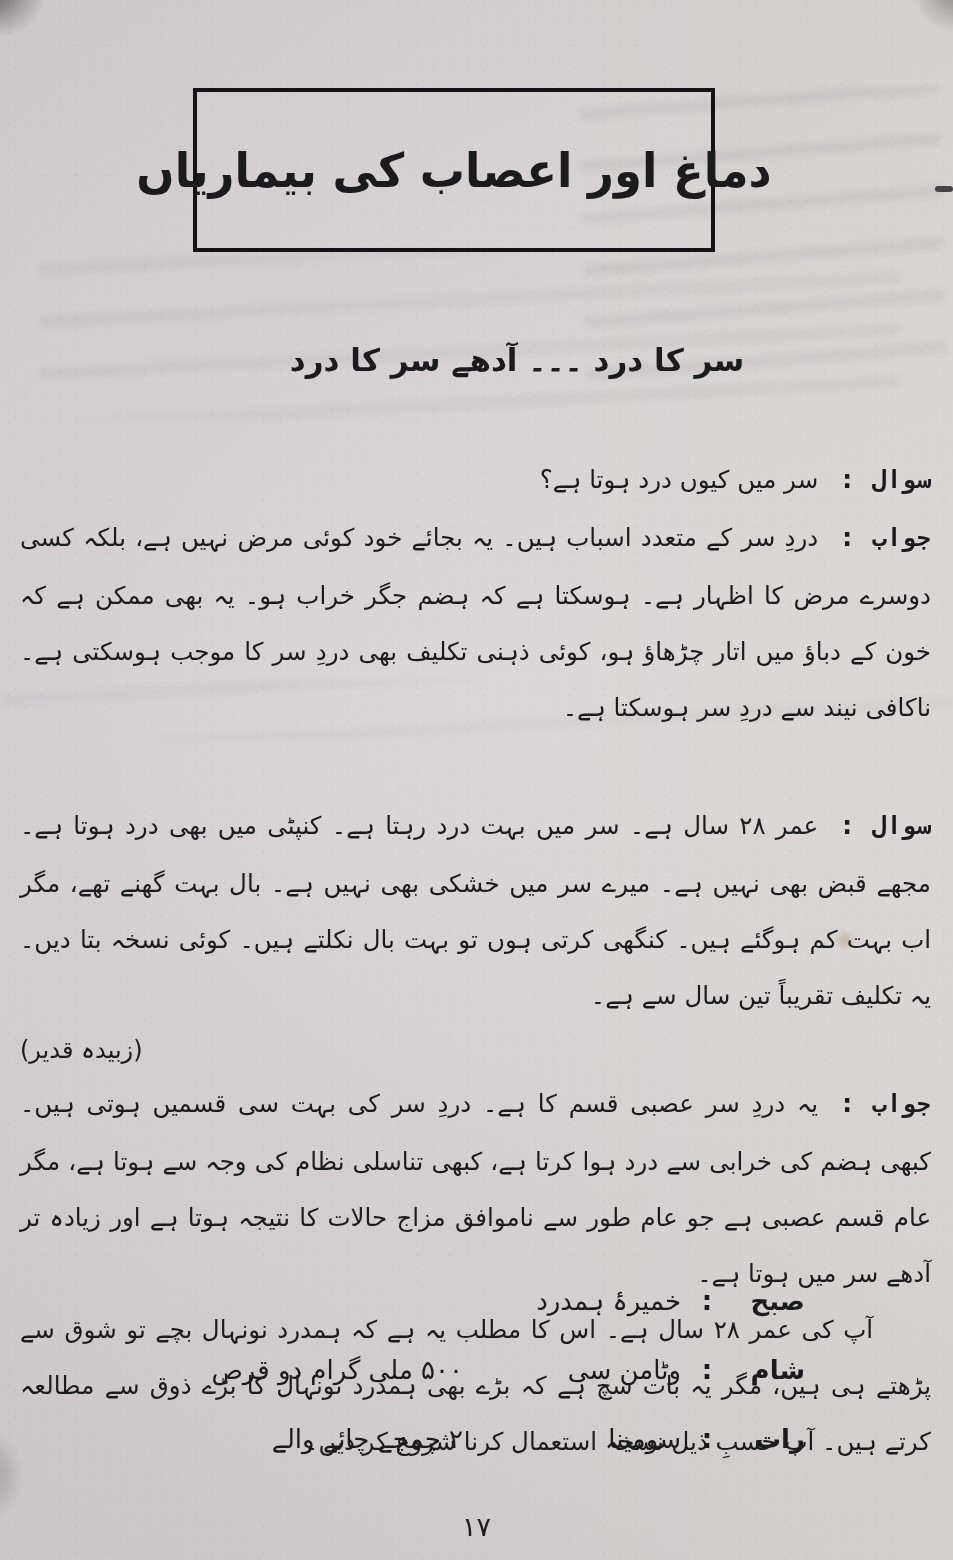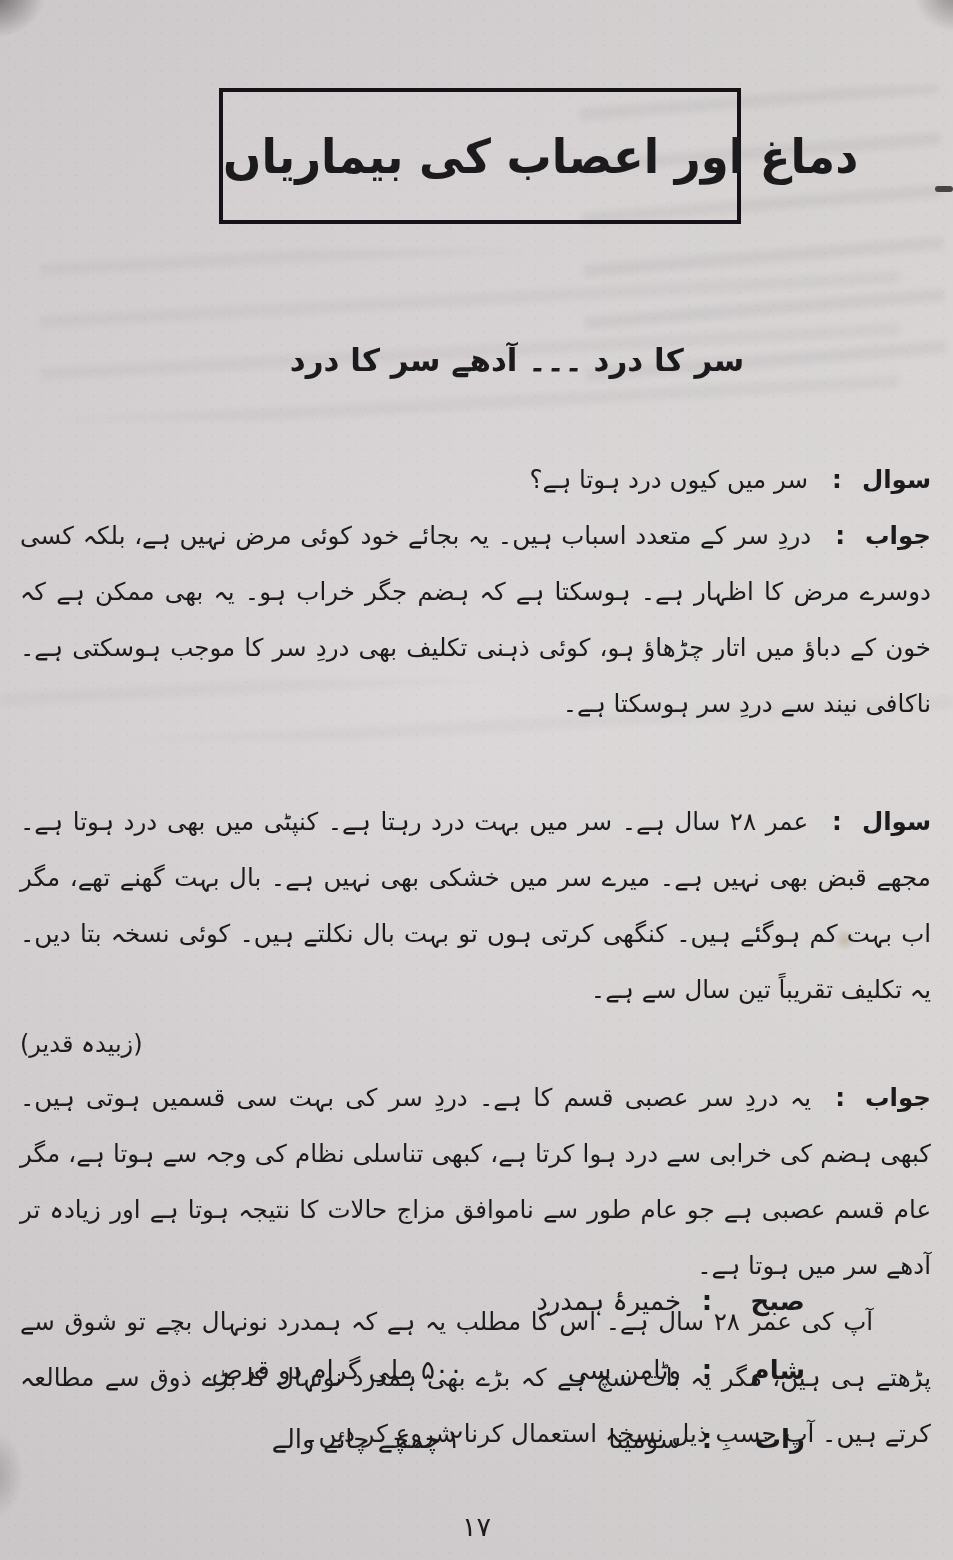--- a/index.html
+++ b/index.html
@@ -33,41 +33,41 @@
   .ghost { position: absolute; filter: blur(3px); opacity: 0.055;
     background: repeating-linear-gradient(177deg, transparent 0 14px, #2a2430 14px 26px, transparent 26px 52px); }
   .ghost-1 { top: 90px;  right: 10px; width: 360px; height: 300px; transform: rotate(-1.5deg); }
   .ghost-2 { top: 250px; left: 40px;  width: 860px; height: 170px; opacity: 0.04; }
   .ghost-3 { top: 680px; left: 0;     width: 953px; height: 60px;  opacity: 0.03; }
   .stain-1 { top: 930px; right: 95px; width: 26px; height: 20px; border-radius: 50%;
     background: radial-gradient(circle, rgba(150,120,70,0.30), transparent 70%); }
 
   
   .title-box {
-    position: absolute; top: 88px; left: 219px;
-    width: 522px; height: 136px;
+    position: absolute; top: 88px; left: 193px;
+    width: 522px; height: 164px;
     border: 4px solid #141216;
-    display: flex; align-items: center; 
+    display: flex; align-items: center; justify-content: center;
     background: rgba(255,255,255,0.05);
   }
   .title-box h1 {
     font-size: 45px; font-weight: bold; letter-spacing: -1px;
     white-space: nowrap; transform: scaleY(1.05);
   }
   .section-heading {
     position: absolute; top: 342px; left: 0; width: 100%;
     text-align: center; padding-left: 81px;
     font-size: 31px; font-weight: bold;
   }
   .body-copy {
     position: absolute; top: 452px; right: 22px; left: 20px;
     direction: rtl; font-size: 24.5px; line-height: 56px;
   }
   .para { text-align: justify; }
-  .qa-label { font-weight: bold; }
+  .qa-label { font-weight: bold; font-family: Liberation Mono, monospace; }
   .colon { display: inline-block; margin: 0 20px 0 24px; font-weight: bold; }
   .q1-attrib { float: left; font-size: 24px; }
   .answer-block { margin-top: 0; }
   .q2-block { margin-top: 62px; }
   .attrib2 { direction: rtl; text-align: left; font-size: 24px; line-height: 52px; }
   .a2-extra { text-indent: 58px; }
 
   .prescription {
     position: absolute; top: 1286px; right: 148px;
     direction: rtl; font-size: 26px;

